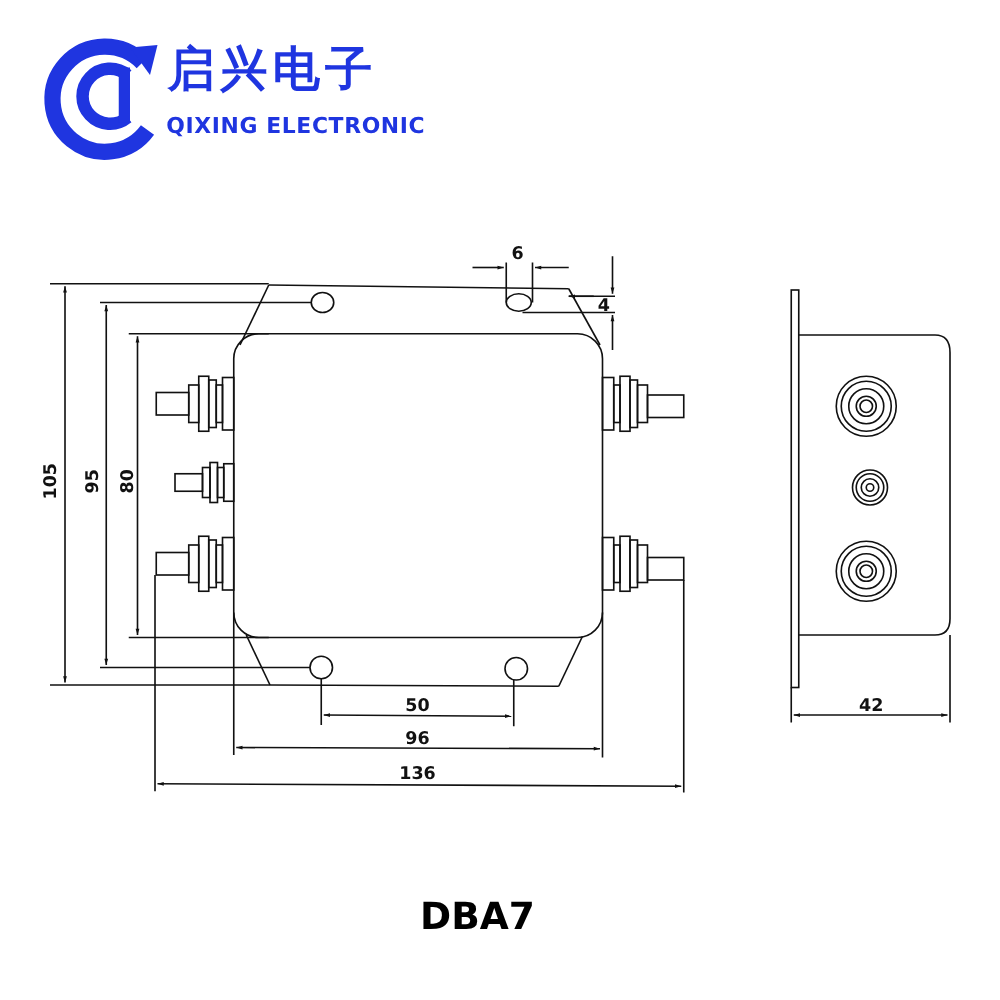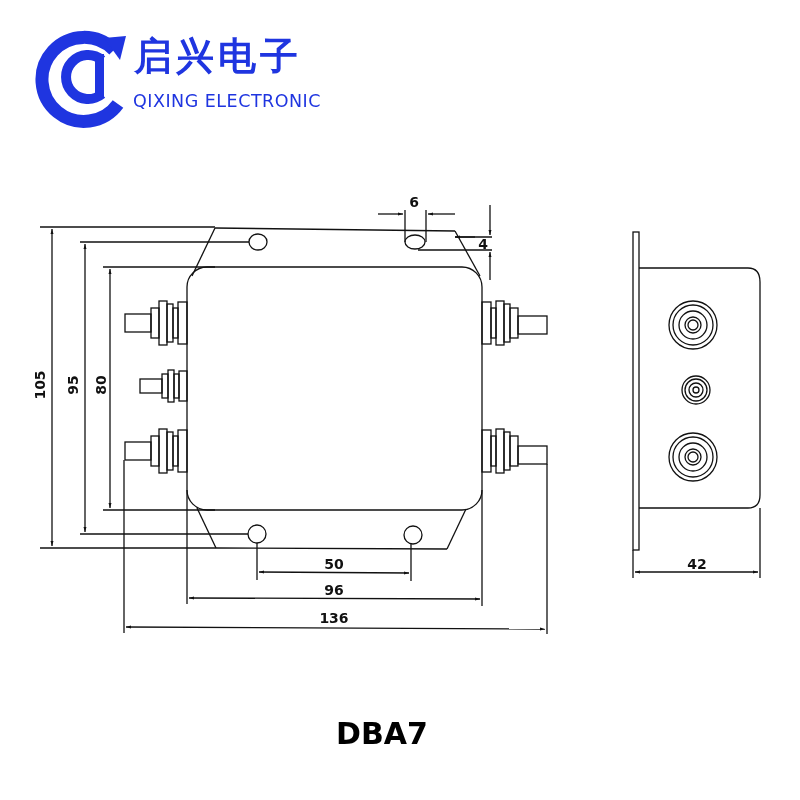--- a/index.html
+++ b/index.html
@@ -1,19 +1,19 @@
 <!DOCTYPE html>
 <html><head>
 <meta charset="utf-8">
 <style>
   html, body { margin:0; padding:0; background:#ffffff; }
   body { width:800px; height:800px; position:relative; overflow:hidden; font-family:"Liberation Sans", sans-serif; }
   .logo { position:absolute; left:30px; top:25px; width:320px; height:100px; }
   .logo-cn { position:absolute; left:134px; top:40px; font-family:Liberation Mono, monospace; font-weight:bold; font-size:38px; color:#1f35e0; letter-spacing:4px; line-height:1; }
-  .logo-en { position:absolute; left:133px; top:93px; font-family:"DejaVu Sans", sans-serif; font-weight:normal; font-size:17.5px; color:#1f35e0; letter-spacing:0.5px; line-height:1; }
+  .logo-en { position:absolute; left:133px; top:93px; font-family:"DejaVu Sans", sans-serif; font-weight:bold; font-size:17.5px; color:#1f35e0; letter-spacing:0.5px; line-height:1; }
   svg.drawing { position:absolute; left:0; top:0; }
   .dimtext { font-family:"DejaVu Sans", sans-serif; font-size:14px; font-weight:bold; fill:#111; }
   .model { position:absolute; left:0; width:764px; top:716px; text-align:center; font-family:"DejaVu Sans", sans-serif; font-weight:bold; font-size:30px; color:#000; }
 </style>
 </head>
 <body>
 
 <div class="logo">
   <svg width="110" height="110" viewBox="0 0 110 110" style="position:absolute;left:-2px;top:-5px">
     <path d="M86 30 A42 42 0 1 0 90 84" fill="none" stroke="#1f35e0" stroke-width="13"></path>

